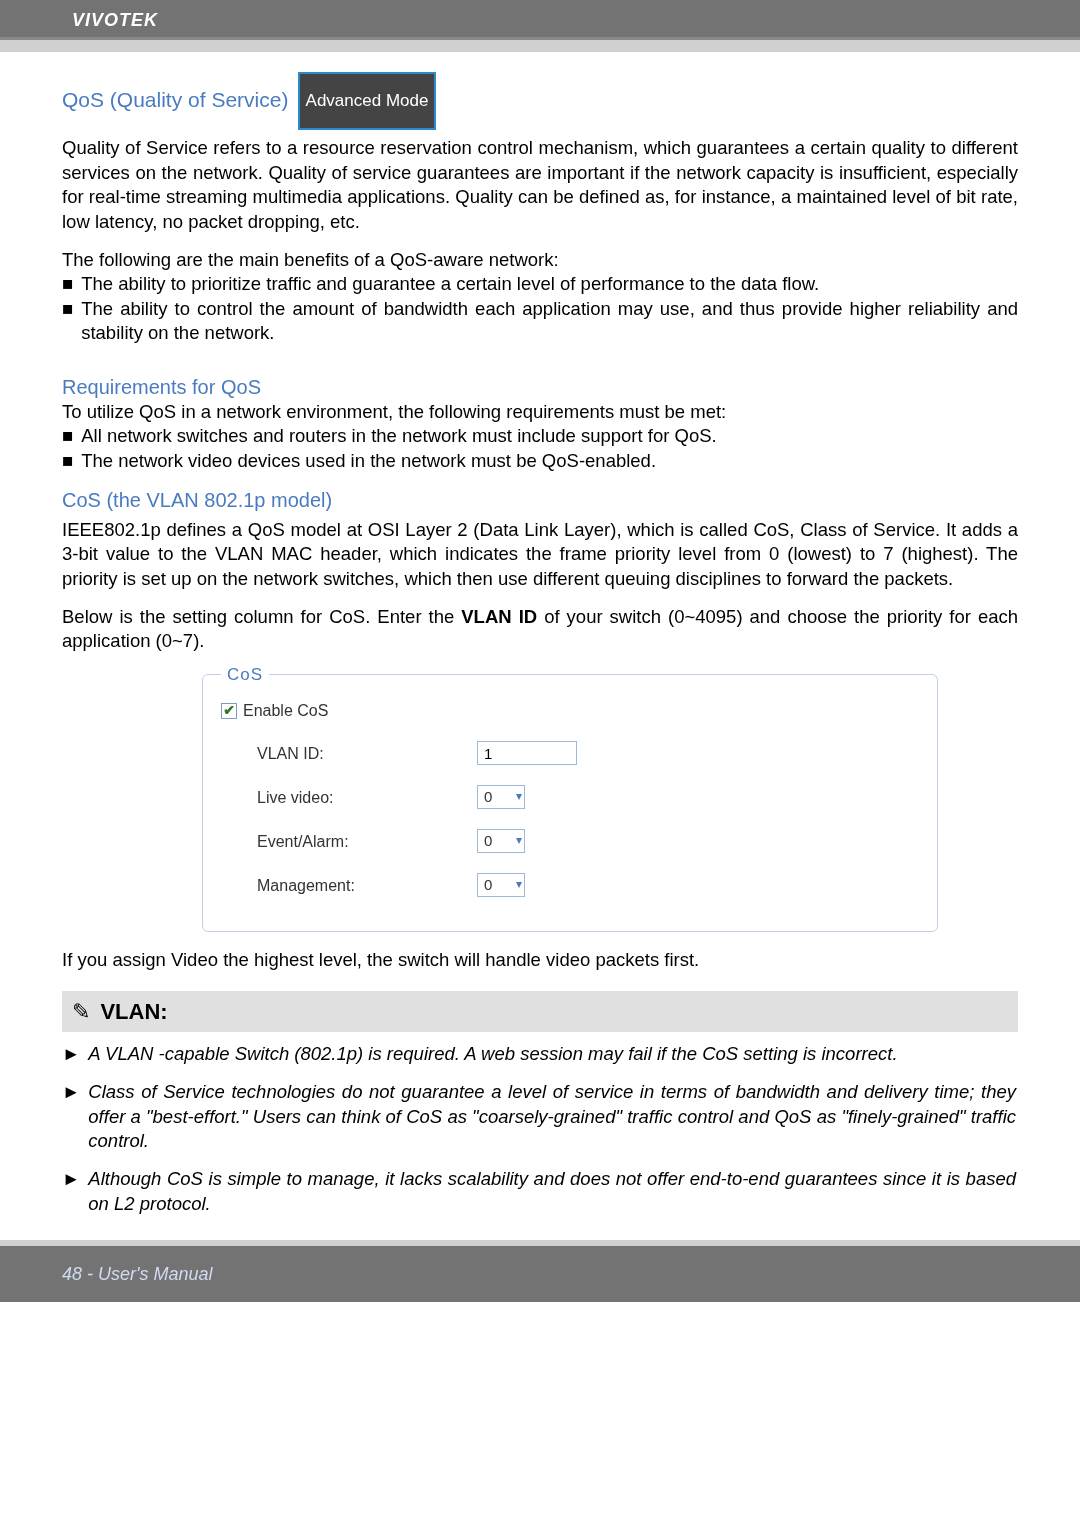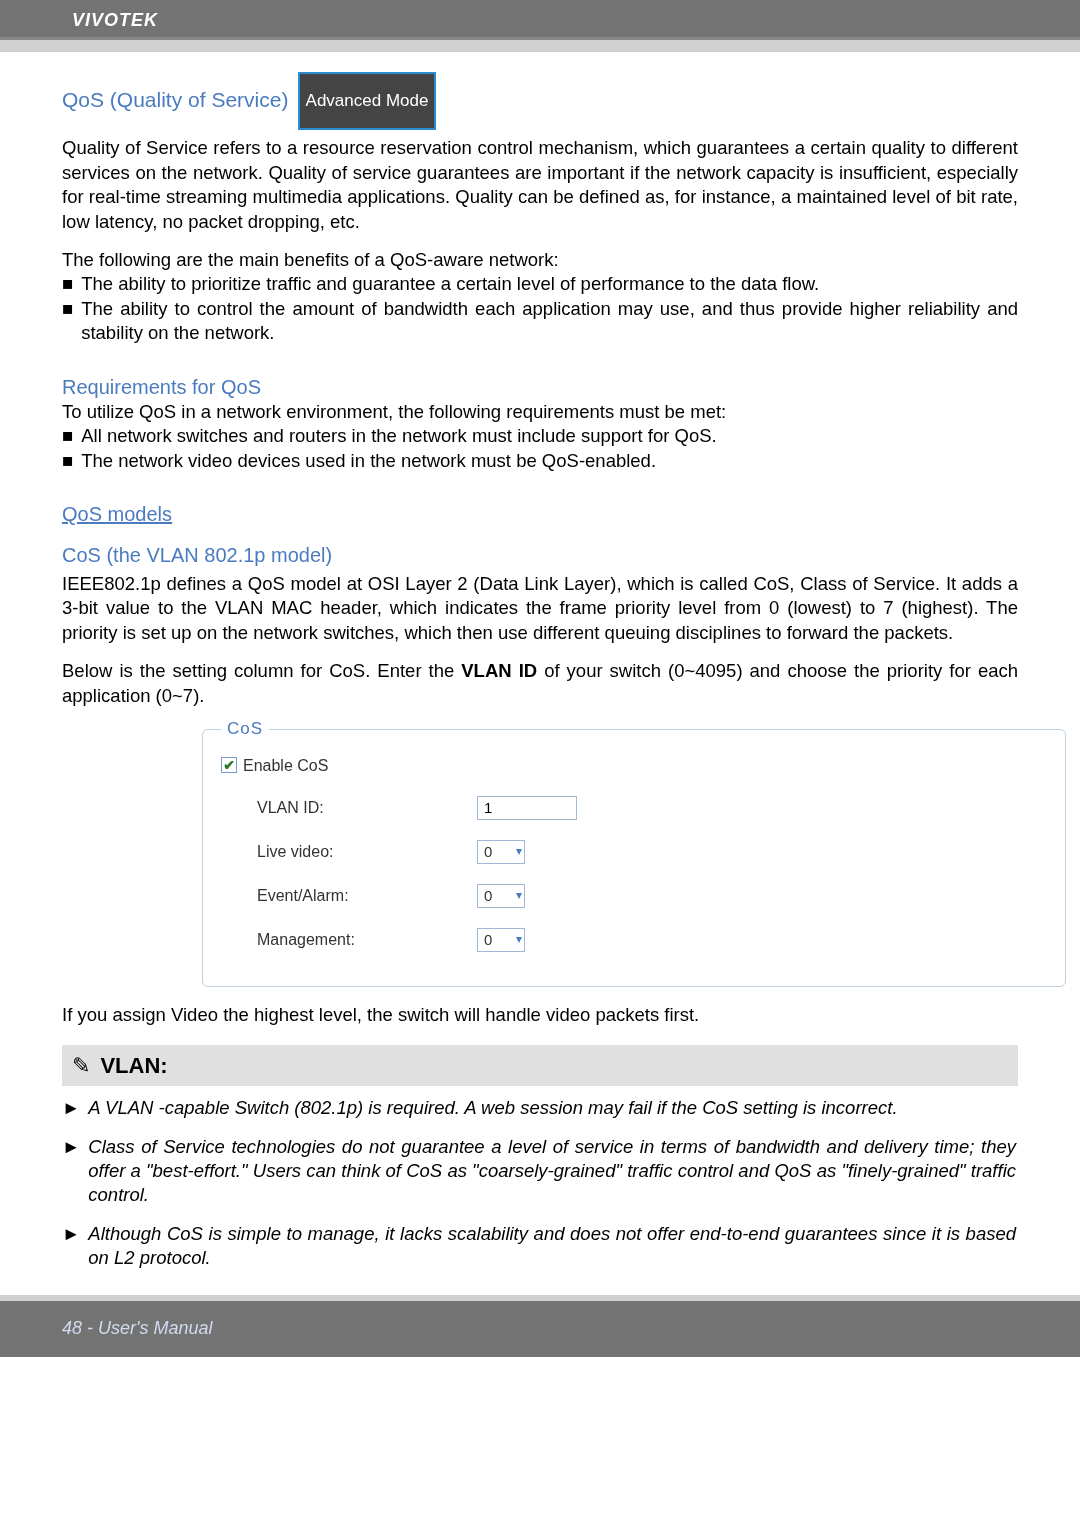--- a/index.html
+++ b/index.html
@@ -67,21 +67,21 @@
   .bullet-row { display: flex; }
   .bullet-sq {
     flex: 0 0 auto;
     padding-right: 8px;
   }
   .bullet-text { flex: 1; text-align: justify; }
   .para { margin-top: 14px; }
   .para2 { margin-top: 6px; }
   .cos-fieldset-wrap {
     margin: 10px 0 16px 140px;
-    width: 864px;
+    width: 736px;
   }
   fieldset.cos {
     border: 1px solid #c0d0e4;
     border-radius: 6px;
     padding: 14px 18px 14px 18px;
   }
   fieldset.cos legend {
     color: #4a7bc0;
     font-size: 17px;
     padding: 0 6px;
@@ -201,21 +201,20 @@
     <div class="bullet-row">
       <div class="bullet-sq">■</div>
       <div class="bullet-text">All network switches and routers in the network must include support for QoS.</div>
     </div>
     <div class="bullet-row">
       <div class="bullet-sq">■</div>
       <div class="bullet-text">The network video devices used in the network must be QoS-enabled.</div>
     </div>
   </div>
 
-  <div class="underline-title">QoS models</div>
 
   <div>
     <div class="cos-title">CoS (the VLAN 802.1p model)</div>
     <p class="justify">IEEE802.1p defines a QoS model at OSI Layer 2 (Data Link Layer), which is called CoS, Class of Service. It adds a 3-bit value to the VLAN MAC header, which indicates the frame priority level from 0 (lowest) to 7 (highest). The priority is set up on the network switches, which then use different queuing disciplines to forward the packets.</p>
     <p class="justify para">
       <span>Below is the setting column for CoS. Enter the </span><b>VLAN ID</b><span> of your switch (0~4095) and choose the priority for each application (0~7).</span>
     </p>
 
     <div class="cos-fieldset-wrap">
       <fieldset class="cos">

